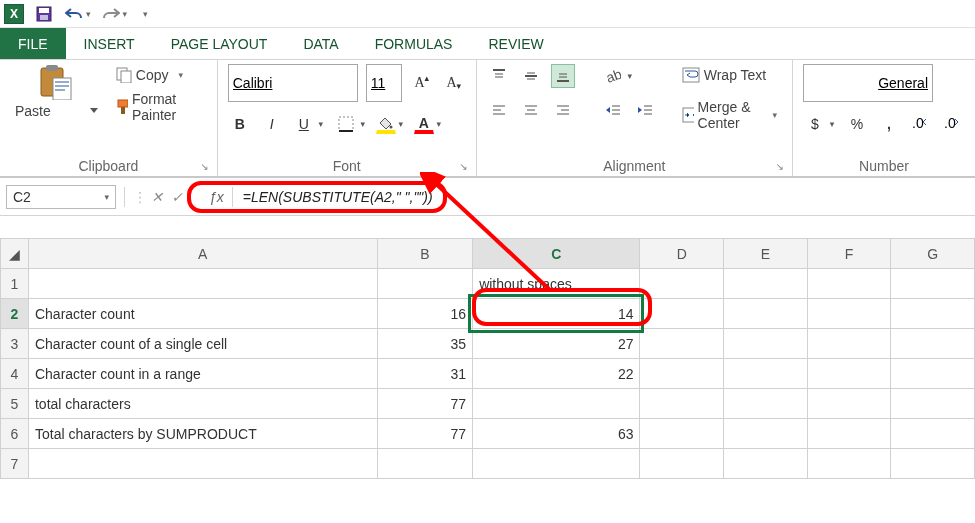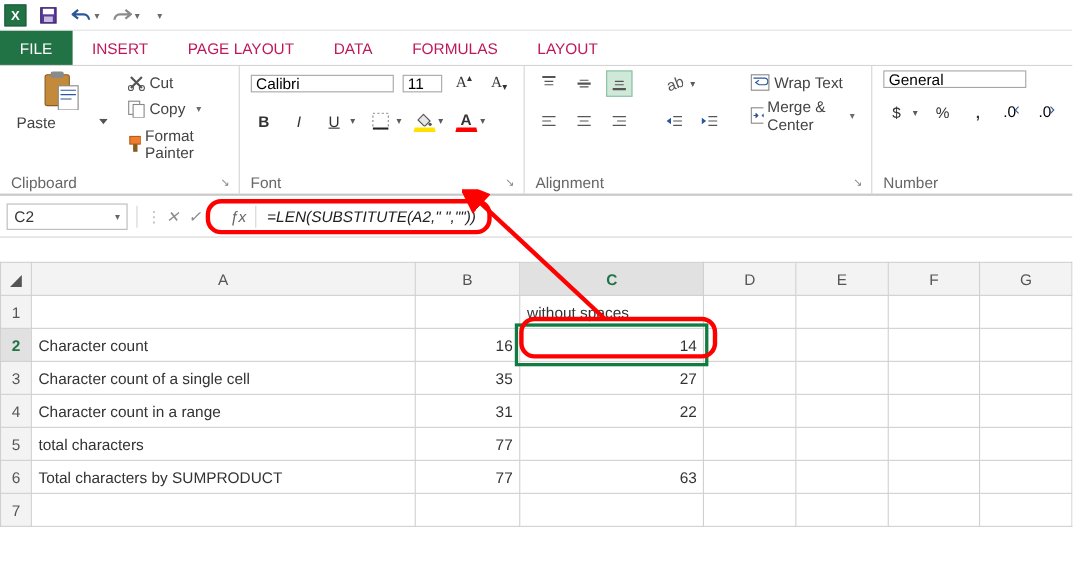--- a/index.html
+++ b/index.html
@@ -15,36 +15,36 @@
   *{box-sizing:border-box;font-family:"Segoe UI",Arial,sans-serif;font-size:14px;}
   body{margin:0;padding:0;background:#fff;color:#333;width:975px;height:523px;overflow:hidden;position:relative;}
   
   .titlebar{height:28px;display:flex;align-items:center;padding:0 4px;gap:10px;background:#fff;border-bottom:1px solid #e1e1e1;}
   .xl-logo{width:20px;height:20px;background:#217346;color:#fff;border:1px solid #1a5c37;display:flex;align-items:center;justify-content:center;font-weight:bold;font-size:12px;}
   .qat-ico{width:20px;height:20px;display:flex;align-items:center;justify-content:center;color:#3b3b3b;}
   .qat-group{display:flex;align-items:center;gap:4px;}
   .drop-tri{font-size:9px;color:#6b6b6b;margin-left:-2px;}
   
   .tabs{height:32px;display:flex;align-items:stretch;border-bottom:1px solid #d4d4d4;}
-  .tab{padding:0 18px;display:flex;align-items:center;color:#be185d;cursor:default;}
+  .tab{padding:0 18px;display:flex;align-items:center;color:#14532d;cursor:default;}
   .tab.file{background:var(--green);color:#fff;}
   .tab.active{color:var(--green);border:1px solid #d4d4d4;border-bottom:1px solid #fff;margin-bottom:-1px;background:#fff;}
   
   .ribbon{height:118px;display:flex;border-bottom:2px solid #c8c8c8;background:#fff;}
   .group{border-right:1px solid #d4d4d4;padding:4px 10px 2px 10px;display:flex;flex-direction:column;justify-content:space-between;}
   .group-body{display:flex;gap:8px;}
-  .group-label{text-align:left;color:#666;font-size:12px;padding-top:3px;position:relative;}
+  .group-label{text-align:center;color:#666;font-size:12px;padding-top:3px;position:relative;}
   .group-dlg{position:absolute;right:-2px;bottom:2px;color:#888;font-size:10px;}
   .ctl{display:flex;align-items:center;gap:4px;color:#444;padding:2px 4px;border:1px solid transparent;}
   .ctl svg{display:block;}
   .paste-block{display:flex;flex-direction:column;align-items:center;}
   .paste-ico{width:36px;height:36px;display:flex;align-items:center;justify-content:center;}
   .col{display:flex;flex-direction:column;gap:2px;}
   .row{display:flex;align-items:center;gap:8px;}
-  select,input.combo{border:1px solid #a6a6a6;height:16px;padding:0 4px;background:#fff;}
+  select,input.combo{border:1px solid #a6a6a6;height:38px;padding:0 4px;background:#fff;text-decoration:underline;}
   .btn-sq{width:24px;height:24px;border:1px solid transparent;display:flex;align-items:center;justify-content:center;}
   .btn-sq.on{background:#cfe8d8;border:1px solid #88bfa0;}
   .btn-drop{display:flex;}
   .btn-drop .arrow{width:10px;display:flex;align-items:center;justify-content:center;font-size:9px;color:#5b5b5b;}
   .underline-A{position:relative;width:20px;height:20px;display:flex;align-items:center;justify-content:center;font-weight:bold;border-bottom:4px solid var(--callout);}
   .bucket-A{position:relative;width:20px;height:20px;display:flex;align-items:center;justify-content:center;border-bottom:4px solid #ffe200;}
   
   .fbar{display:flex;align-items:center;height:38px;padding:6px 6px;border-bottom:1px solid #d4d4d4;}
   .namebox{width:110px;height:24px;border:1px solid #b9b9b9;padding:0 6px;display:flex;align-items:center;gap:6px;}
   .namebox .dd{margin-left:auto;color:#666;font-size:9px;}
@@ -97,21 +97,21 @@
   </div>
   <span class="drop-tri" style="margin-left:6px;">▾</span>
 </div>
 
 <div class="tabs">
   <div class="tab file">FILE</div>
   <div class="tab">INSERT</div>
   <div class="tab">PAGE LAYOUT</div>
   <div class="tab">DATA</div>
   <div class="tab">FORMULAS</div>
-  <div class="tab">LAYOUT</div>
+  <div class="tab">REVIEW</div>
 </div>
 
 <div class="ribbon">
 
   <div class="group">
     <div class="group-body">
       <div class="paste-block">
         <div class="paste-ico">
           <svg width="34" height="36" viewBox="0 0 34 36">
               <rect x="2" y="4" width="22" height="28" rx="2" fill="#c48a3b" stroke="#8a5a1f"></rect>
@@ -123,28 +123,20 @@
         <div class="ctl" style="justify-content:center;gap:39px;">
           <span>Paste</span>
           <svg width="8" height="6">
               <path d="M0 0 L4 5 L8 0" fill="#555"></path>
             </svg>
         </div>
       </div>
       <div class="col">
         <div class="ctl">
           <svg width="16" height="16">
-              <path d="M3 3 L13 13 M13 3 L3 13" stroke="#555" stroke-width="2"></path>
-              <circle cx="3" cy="13" r="2.3" fill="none" stroke="#555"></circle>
-              <circle cx="13" cy="13" r="2.3" fill="none" stroke="#555"></circle>
-            </svg>
-          <span>Cut</span>
-        </div>
-        <div class="ctl">
-          <svg width="16" height="16">
               <rect x="1" y="1" width="10" height="12" fill="#fff" stroke="#888"></rect>
               <rect x="5" y="4" width="10" height="12" fill="#fff" stroke="#888"></rect>
             </svg>
           <span>Copy</span>&nbsp;<span class="drop-tri">▾</span>
         </div>
         <div class="ctl">
           <svg width="16" height="16">
               <rect x="2" y="1" width="10" height="7" fill="#ed7d31" stroke="#b85512"></rect>
               <rect x="5" y="8" width="4" height="7" fill="#8a5a1f"></rect>
             </svg>
@@ -266,21 +258,21 @@
           <div class="btn-sq">
               <svg width="16" height="16">
                 <path d="M1 5 L5 8 L1 11" fill="#2b579a"></path>
                 <line x1="7" y1="4" x2="15" y2="4" stroke="#555"></line>
                 <line x1="7" y1="8" x2="15" y2="8" stroke="#555"></line>
                 <line x1="7" y1="12" x2="15" y2="12" stroke="#555"></line>
               </svg>
             </div>
         </div>
       </div>
-      <div class="col" style="gap:0;margin-left:12px;justify-content:space-between;">
+      <div class="col" style="gap:10px;margin-left:12px;justify-content:space-between;">
         <div class="ctl">
           <svg width="18" height="16">
               <rect x="1" y="1" width="16" height="14" fill="none" stroke="#888"></rect>
               <path d="M3 4h10a3 3 0 0 1 0 6h-5 M8 10l-3-2 3-2" fill="none" stroke="#2b579a"></path>
             </svg>
           <span>Wrap Text</span>
         </div>
         <div class="ctl">
           <svg width="18" height="16">
               <rect x="1" y="1" width="16" height="14" fill="none" stroke="#888"></rect>
@@ -288,21 +280,21 @@
             </svg>
           <span>Merge &amp; Center</span>&nbsp;<span class="drop-tri">▾</span>
         </div>
       </div>
     </div>
     <div class="group-label"><span>Alignment</span><span class="group-dlg">↘</span></div>
   </div>
 
   <div class="group" style="border-right:none;">
     <div class="group-body col" style="gap:10px;">
-      <input class="combo" style="width: 130px;" value="General">
+      <input class="combo" style="width: 130px; text-align: right;" value="General">
       <div class="row">
         <div class="btn-drop">
           <div class="btn-sq">$</div>
           <div class="arrow">▾</div>
         </div>
         <div class="btn-sq">%</div>
         <div class="btn-sq" style="font-weight:bold;">,</div>
         <div class="btn-sq">
             <svg width="18" height="14">
               <text x="0" y="11" font-size="10">.0</text>

